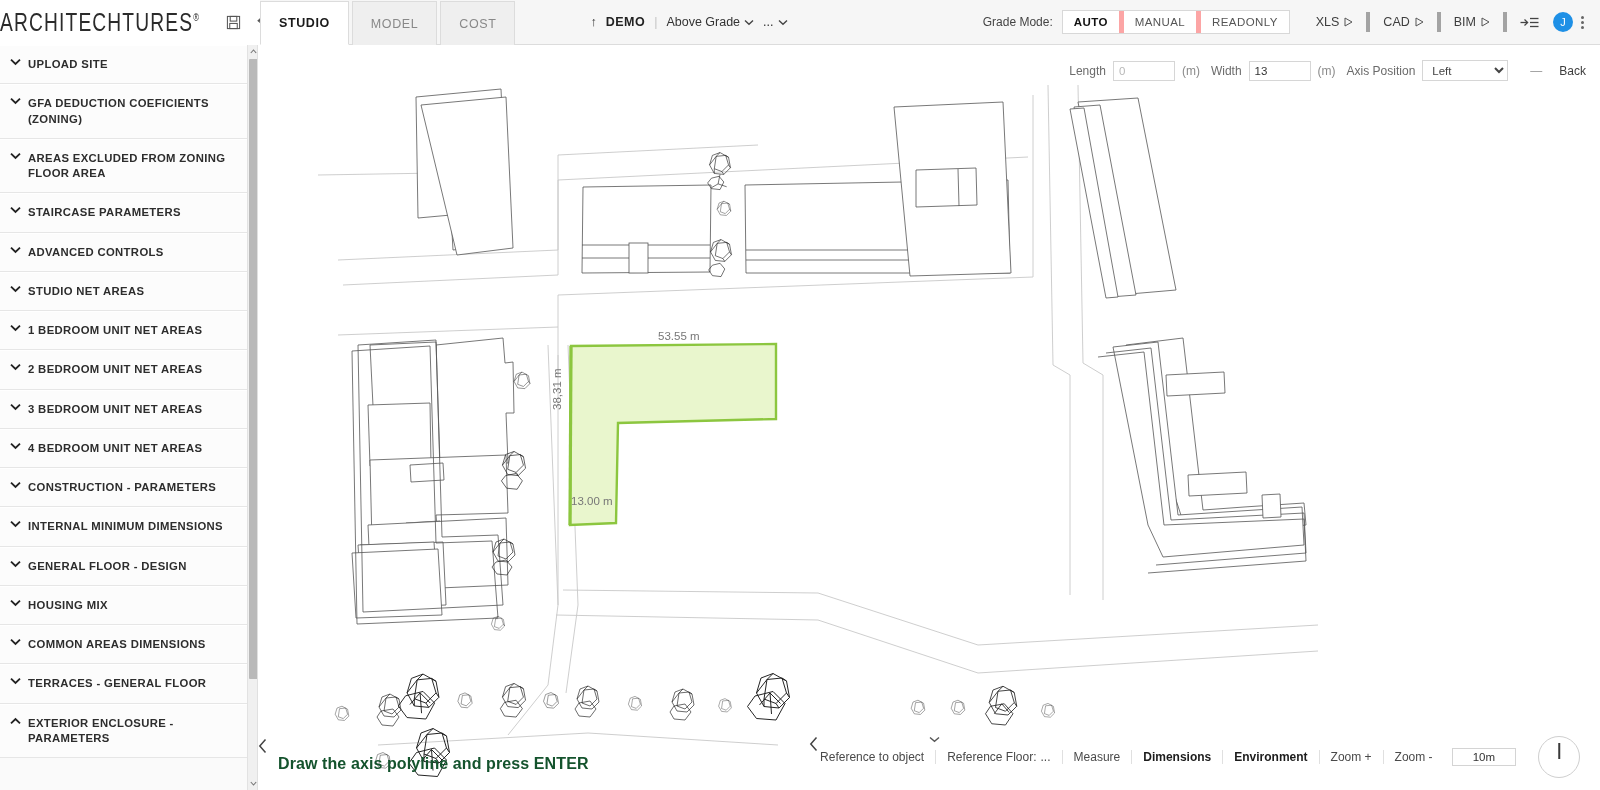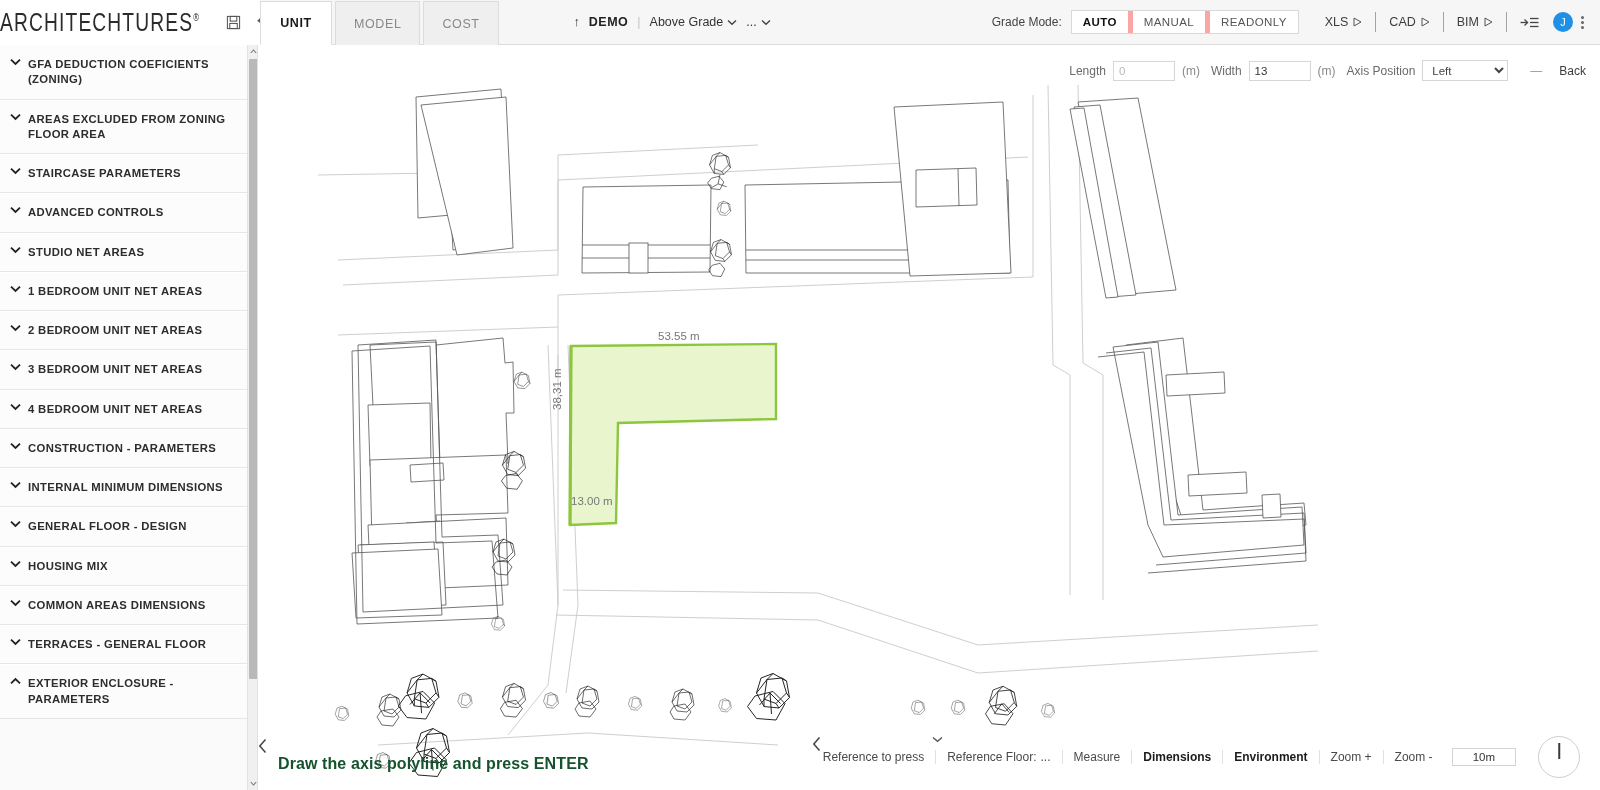--- a/index.html
+++ b/index.html
@@ -62,21 +62,21 @@
   .seg > div {
     padding: 5px 11px; font-size: 11.5px; color: #555; cursor: pointer;
     border-right: 5px solid #fca5a5; letter-spacing: 0.4px;
   }
   .seg > div:last-child { border-right: none; }
   .seg > div.on { color: #111; font-weight: bold; }
   .exp-group { display: flex; align-items: center; margin-left: 12px; }
   .exp {
     display: flex; align-items: center; gap: 5px; font-size: 12.5px;
     color: #3d3d3d; padding: 0 13px; cursor: pointer;
-    border-left: 1px solid #a3a3a3; height: 20px;
+    border-left: 4px solid #a3a3a3; height: 20px;
   }
   .exp:first-child { border-left: none; padding-left: 14px; }
   .avatar {
     width: 20px; height: 20px; border-radius: 50%; background: #1e90e6;
     color: #fff; font-size: 11px; display: flex; align-items: center;
     justify-content: center; margin: 0 4px 0 10px; cursor: pointer;
   }
   .kebab { display: flex; flex-direction: column; gap: 2px; padding: 3px 4px; cursor: pointer; }
   .kebab i { width: 3px; height: 3px; border-radius: 50%; background: #666; display: block; }
 
@@ -202,21 +202,21 @@
         <div class="icon-btn" title="Redo">
           <svg width="17" height="15" viewBox="0 0 18 16" fill="none" stroke="#555" stroke-width="1.2">
             <path d="M14 6 H7 a4 4 0 0 0 0 8 H12"></path>
             <polyline points="11,2.5 14.8,6 11,9.2"></polyline>
           </svg>
         </div>
       </div>
     </div>
 
     <div class="tabs">
-      <div class="tab active">UNIT</div>
+      <div class="tab active">STUDIO</div>
       <div class="tab">MODEL</div>
       <div class="tab">COST</div>
     </div>
 
     <div class="project-zone">
       <span>↑</span>
       <span class="project-name">DEMO</span>
       <span class="sep-v">|</span>
       <span class="dd">
         <span>Above Grade</span>
@@ -273,20 +273,26 @@
           <i></i>
           <i></i>
           <i></i>
         </div>
     </div>
   </div>
 
   <div class="sidebar">
     <div class="side-scroll">
 
+      <div class="panel">
+        <svg class="chev" width="11" height="8" viewBox="0 0 11 8" fill="none" stroke="#222" stroke-width="1.8">
+            <polyline points="1,1.6 5.5,6 10,1.6"></polyline>
+          </svg>
+        <span class="panel-label">UPLOAD SITE</span>
+      </div>
 
 
       <div class="panel">
         <svg class="chev" width="11" height="8" viewBox="0 0 11 8" fill="none" stroke="#222" stroke-width="1.8">
             <polyline points="1,1.6 5.5,6 10,1.6"></polyline>
           </svg>
         <span class="panel-label">GFA DEDUCTION COEFICIENTS (ZONING)</span>
       </div>
 
       <div class="panel" style="padding-right:26px;">
@@ -631,21 +637,21 @@
     <div class="hint-bar">
       <div class="hint-chev">
         <svg width="10" height="16" viewBox="0 0 10 16" fill="none" stroke="#444" stroke-width="1.5">
             <polyline points="7.5,1.5 1.8,8 7.5,14.5"></polyline>
           </svg>
       </div>
       <div class="hint-text">Draw the axis polyline and press ENTER</div>
     </div>
 
     <div class="bottom-right">
-      <span class="br-item plain">Reference to press</span>
+      <span class="br-item plain">Reference to object</span>
       <span class="br-item ref-sel">
         <span>Reference Floor:</span>
         <span>...</span>
         <svg width="11" height="7" viewBox="0 0 11 7" fill="none" stroke="#555" stroke-width="1.4" style="margin-left:120px;">
             <polyline points="1,1.5 5.5,5.3 10,1.5"></polyline>
           </svg>
       </span>
       <span class="br-item">Measure</span>
       <span class="br-item bold">Dimensions</span>
       <span class="br-item bold">Environment</span>

